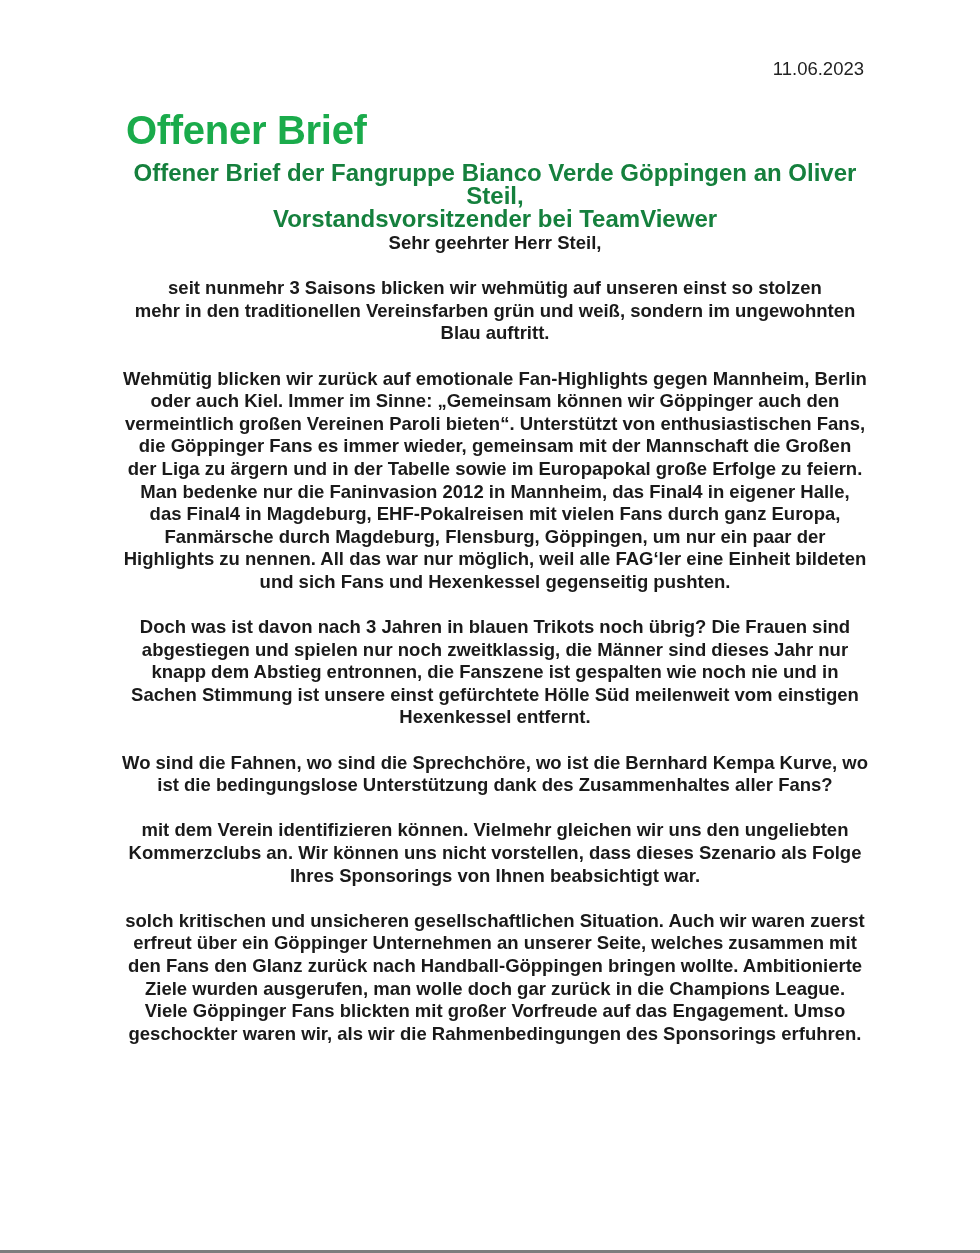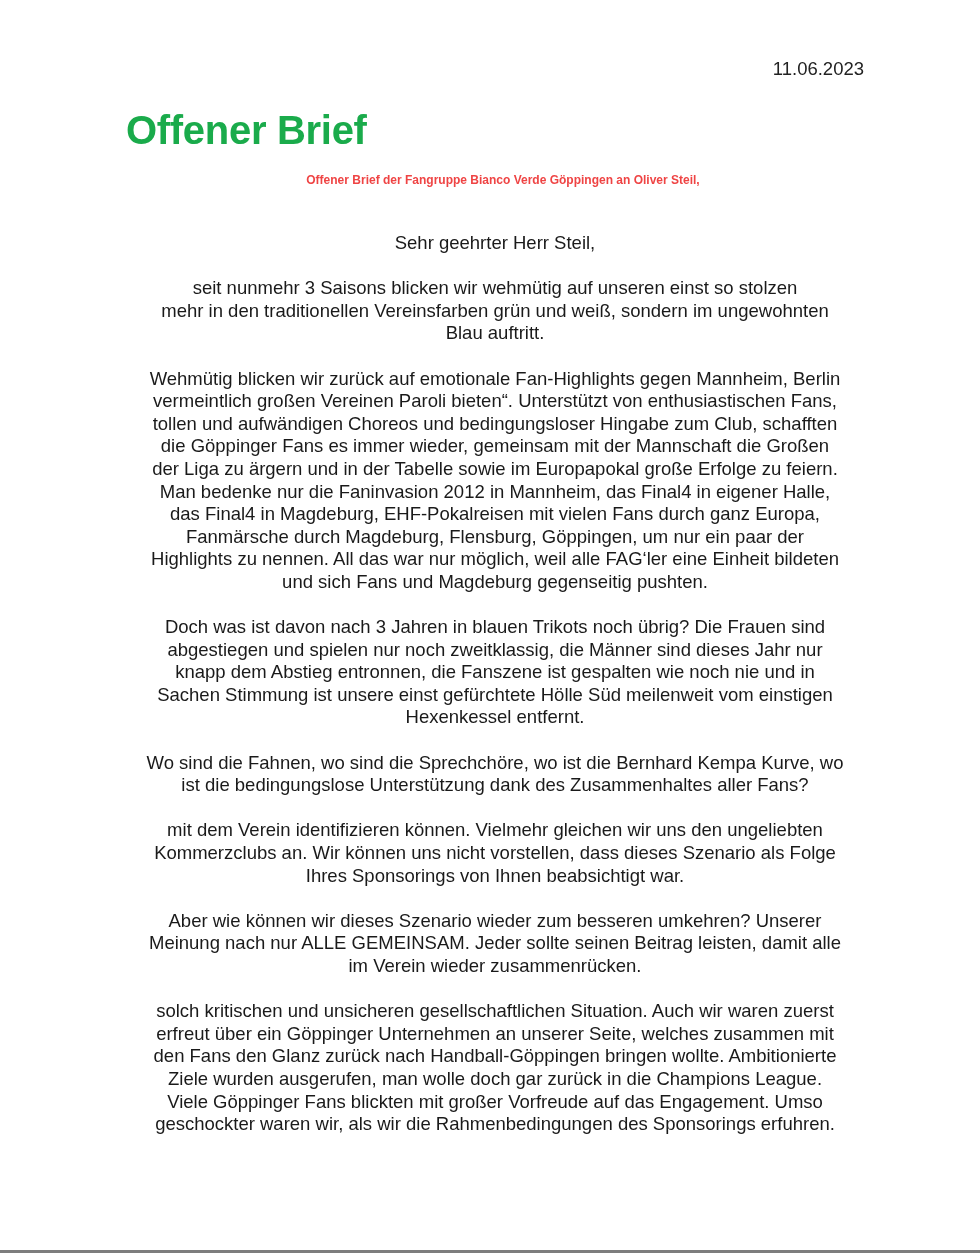--- a/index.html
+++ b/index.html
@@ -46,99 +46,96 @@
     font-size: 40px;
     font-weight: bold;
     color: #1aab4b;
     letter-spacing: -0.3px;
   }
   .subject {
     position: absolute;
     left: 115px;
     top: 157px;
     width: 760px;
-    margin: 8px;
-    font-size: 12px;
+    margin: 0;
+    font-size: 24px;
     font-weight: bold;
     line-height: 23px;
-    color: #ef4444;
+    color: #15803d;
   }
   .body-text {
     position: absolute;
     left: 115px;
     top: 228px;
     width: 760px;
     font-size: 18.5px;
     line-height: 22.6px;
     color: #1a1a1a;
+    font-weight: bold;
   }
   .body-text p {
     margin: 0 0 22.6px 0;
   }
   .body-text .line {
     display: block;
     white-space: nowrap;
   }
 </style>
 </head>
 <body>
 
 <div class="page">
   <div class="date">11.06.2023</div>
 
   <h1 class="title">Offener Brief</h1>
 
   <h2 class="subject">
     <span class="line" style="display:block">Offener Brief der Fangruppe Bianco Verde Göppingen an Oliver Steil,</span>
+    <span class="line" style="display:block">Vorstandsvorsitzender bei TeamViewer</span>
   </h2>
 
   <div class="body-text">
     <p>
       <span class="line">Sehr geehrter Herr Steil,</span>
     </p>
     <div id="paragraphs">
         <p>
           <span class="line">seit nunmehr 3 Saisons blicken wir wehmütig auf unseren einst so stolzen</span>
           <span class="line">mehr in den traditionellen Vereinsfarben grün und weiß, sondern im ungewohnten</span>
           <span class="line">Blau auftritt.</span>
         </p>
         <p>
           <span class="line">Wehmütig blicken wir zurück auf emotionale Fan-Highlights gegen Mannheim, Berlin</span>
+          <span class="line">oder auch Kiel. Immer im Sinne: „Gemeinsam können wir Göppinger auch den</span>
           <span class="line">vermeintlich großen Vereinen Paroli bieten“. Unterstützt von enthusiastischen Fans,</span>
-          <span class="line">tollen und aufwändigen Choreos und bedingungsloser Hingabe zum Club, schafften</span>
           <span class="line">die Göppinger Fans es immer wieder, gemeinsam mit der Mannschaft die Großen</span>
           <span class="line">der Liga zu ärgern und in der Tabelle sowie im Europapokal große Erfolge zu feiern.</span>
           <span class="line">Man bedenke nur die Faninvasion 2012 in Mannheim, das Final4 in eigener Halle,</span>
           <span class="line">das Final4 in Magdeburg, EHF-Pokalreisen mit vielen Fans durch ganz Europa,</span>
           <span class="line">Fanmärsche durch Magdeburg, Flensburg, Göppingen, um nur ein paar der</span>
           <span class="line">Highlights zu nennen. All das war nur möglich, weil alle FAG‘ler eine Einheit bildeten</span>
-          <span class="line">und sich Fans und Magdeburg gegenseitig pushten.</span>
+          <span class="line">und sich Fans und Hexenkessel gegenseitig pushten.</span>
         </p>
         <p>
           <span class="line">Doch was ist davon nach 3 Jahren in blauen Trikots noch übrig? Die Frauen sind</span>
           <span class="line">abgestiegen und spielen nur noch zweitklassig, die Männer sind dieses Jahr nur</span>
           <span class="line">knapp dem Abstieg entronnen, die Fanszene ist gespalten wie noch nie und in</span>
           <span class="line">Sachen Stimmung ist unsere einst gefürchtete Hölle Süd meilenweit vom einstigen</span>
           <span class="line">Hexenkessel entfernt.</span>
         </p>
         <p>
           <span class="line">Wo sind die Fahnen, wo sind die Sprechchöre, wo ist die Bernhard Kempa Kurve, wo</span>
           <span class="line">ist die bedingungslose Unterstützung dank des Zusammenhaltes aller Fans?</span>
         </p>
         <p>
           <span class="line">mit dem Verein identifizieren können. Vielmehr gleichen wir uns den ungeliebten</span>
           <span class="line">Kommerzclubs an. Wir können uns nicht vorstellen, dass dieses Szenario als Folge</span>
           <span class="line">Ihres Sponsorings von Ihnen beabsichtigt war.</span>
         </p>
         <p>
-          <span class="line">Aber wie können wir dieses Szenario wieder zum besseren umkehren? Unserer</span>
-          <span class="line">Meinung nach nur ALLE GEMEINSAM. Jeder sollte seinen Beitrag leisten, damit alle</span>
-          <span class="line">im Verein wieder zusammenrücken.</span>
-        </p>
-        <p>
           <span class="line">solch kritischen und unsicheren gesellschaftlichen Situation. Auch wir waren zuerst</span>
           <span class="line">erfreut über ein Göppinger Unternehmen an unserer Seite, welches zusammen mit</span>
           <span class="line">den Fans den Glanz zurück nach Handball-Göppingen bringen wollte. Ambitionierte</span>
           <span class="line">Ziele wurden ausgerufen, man wolle doch gar zurück in die Champions League.</span>
           <span class="line">Viele Göppinger Fans blickten mit großer Vorfreude auf das Engagement. Umso</span>
           <span class="line">geschockter waren wir, als wir die Rahmenbedingungen des Sponsorings erfuhren.</span>
         </p>
       </div>
   </div>
 </div>

